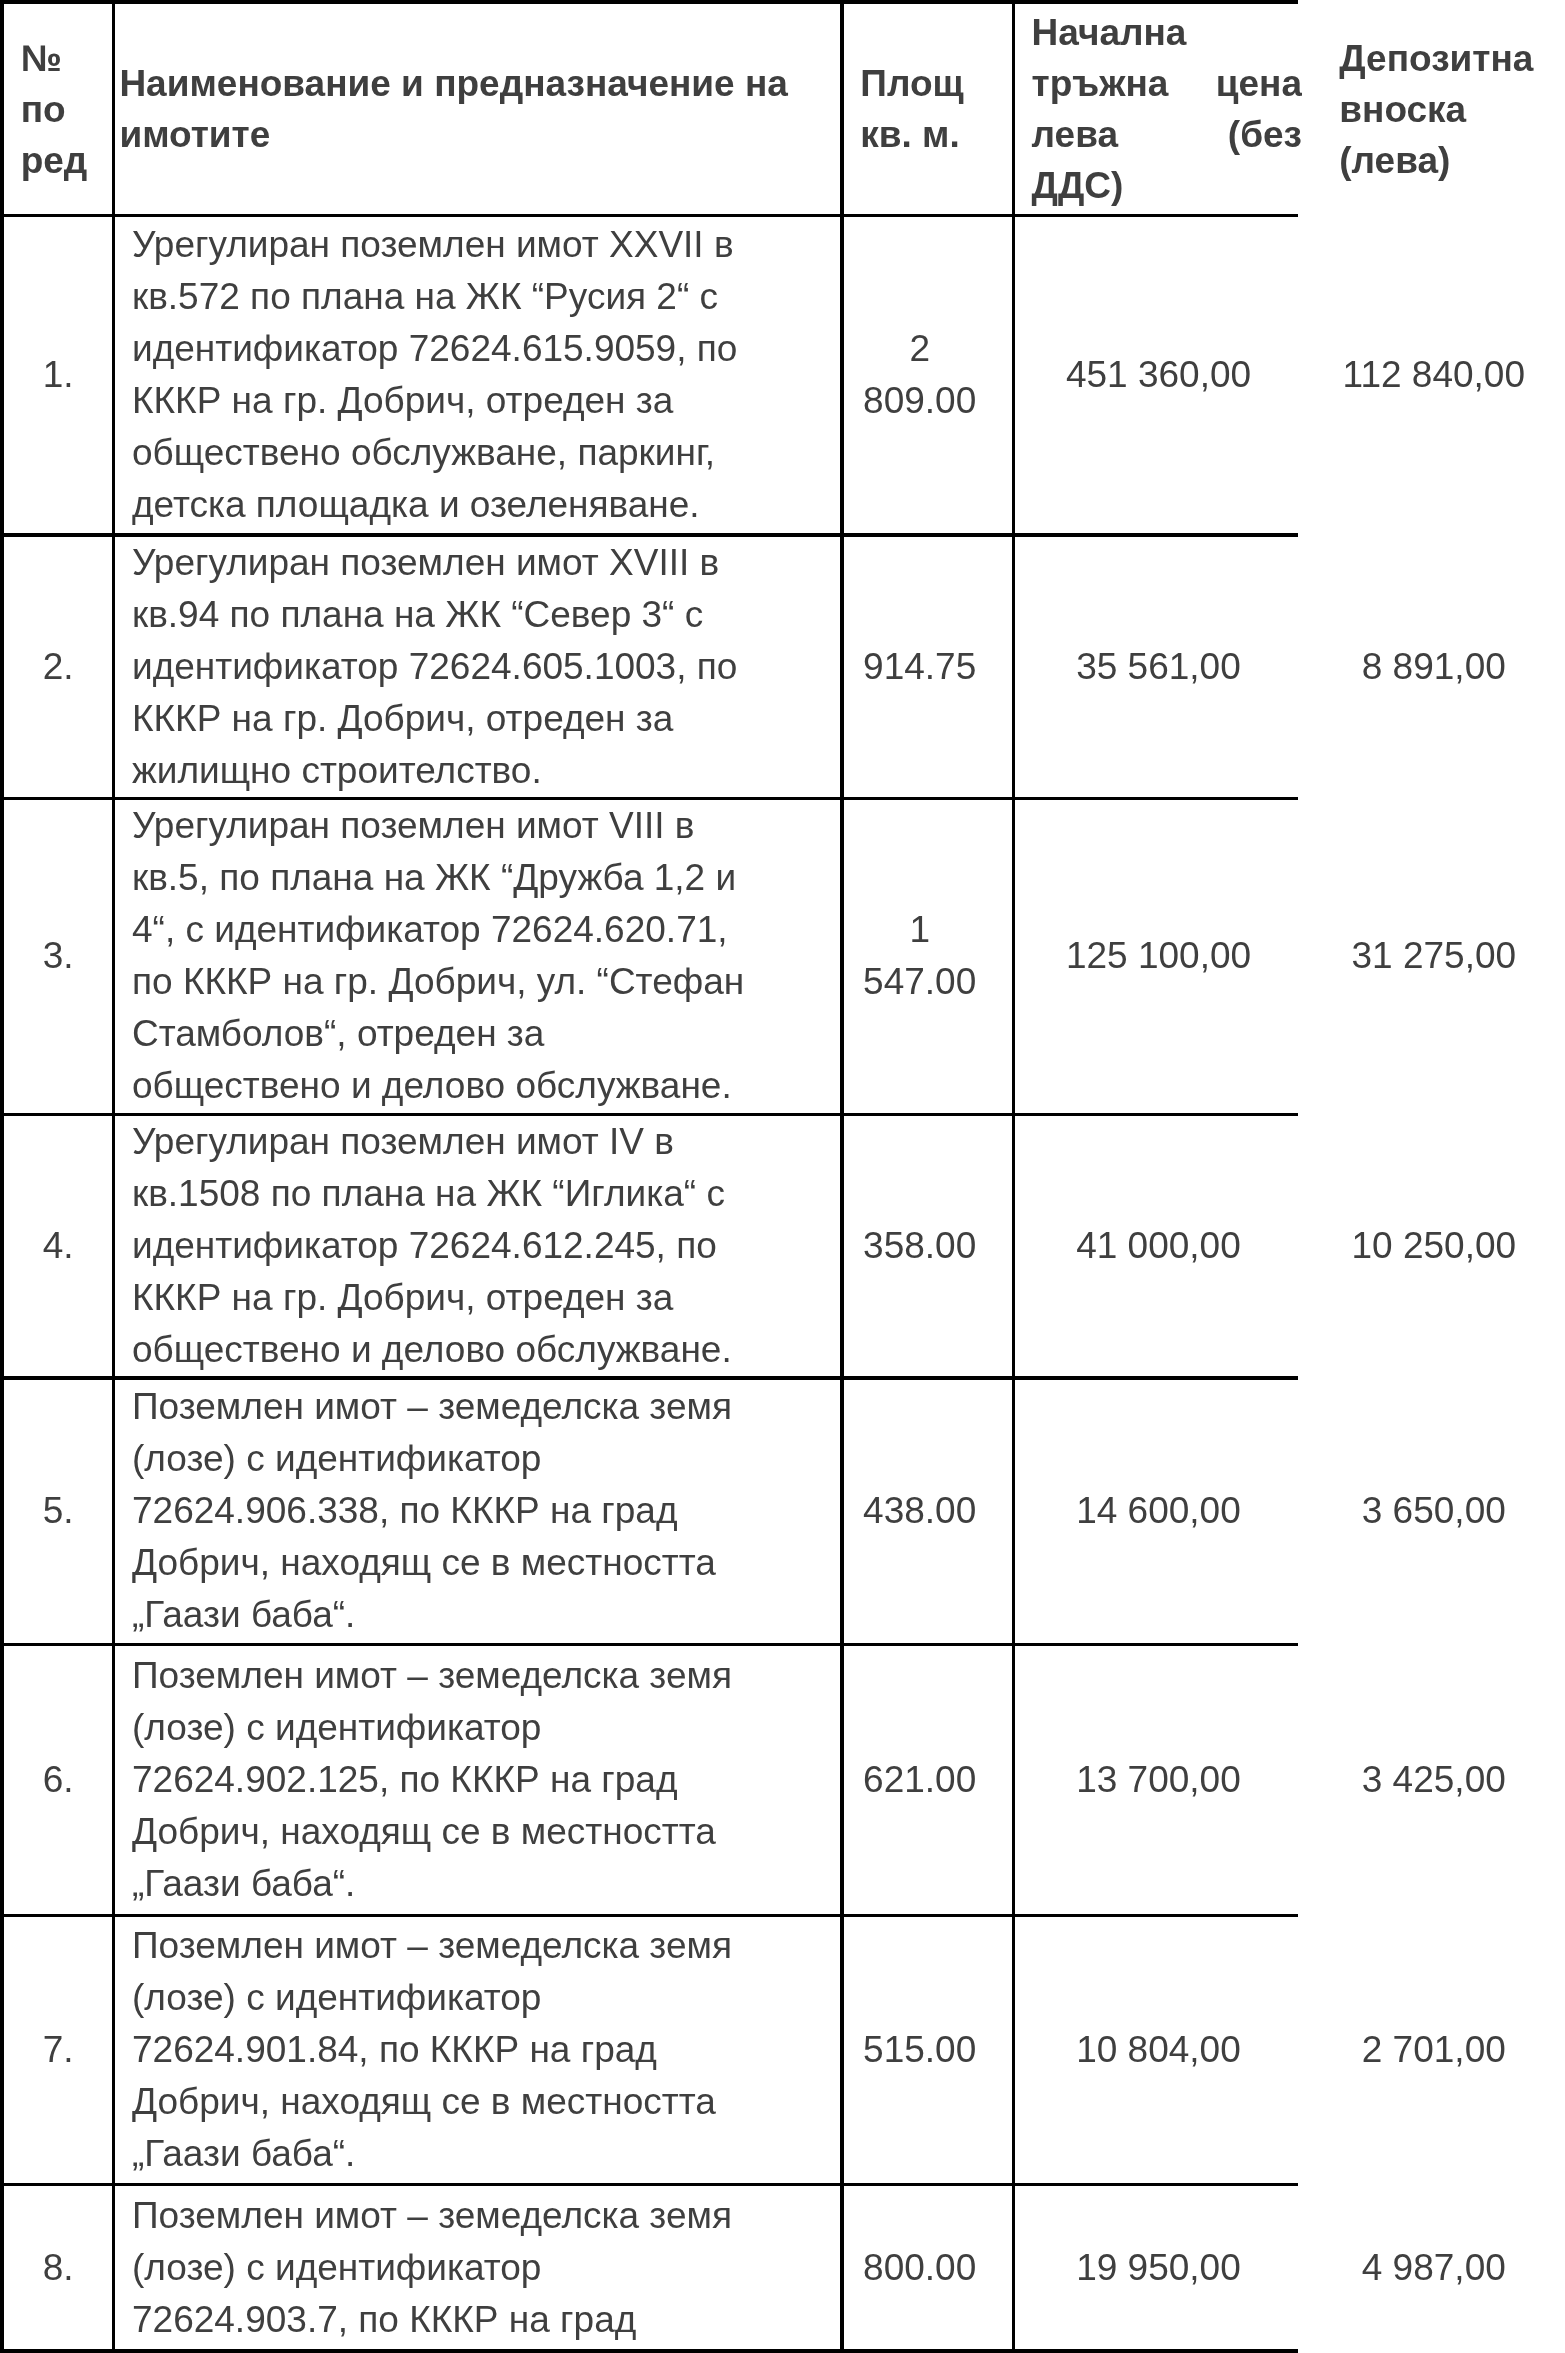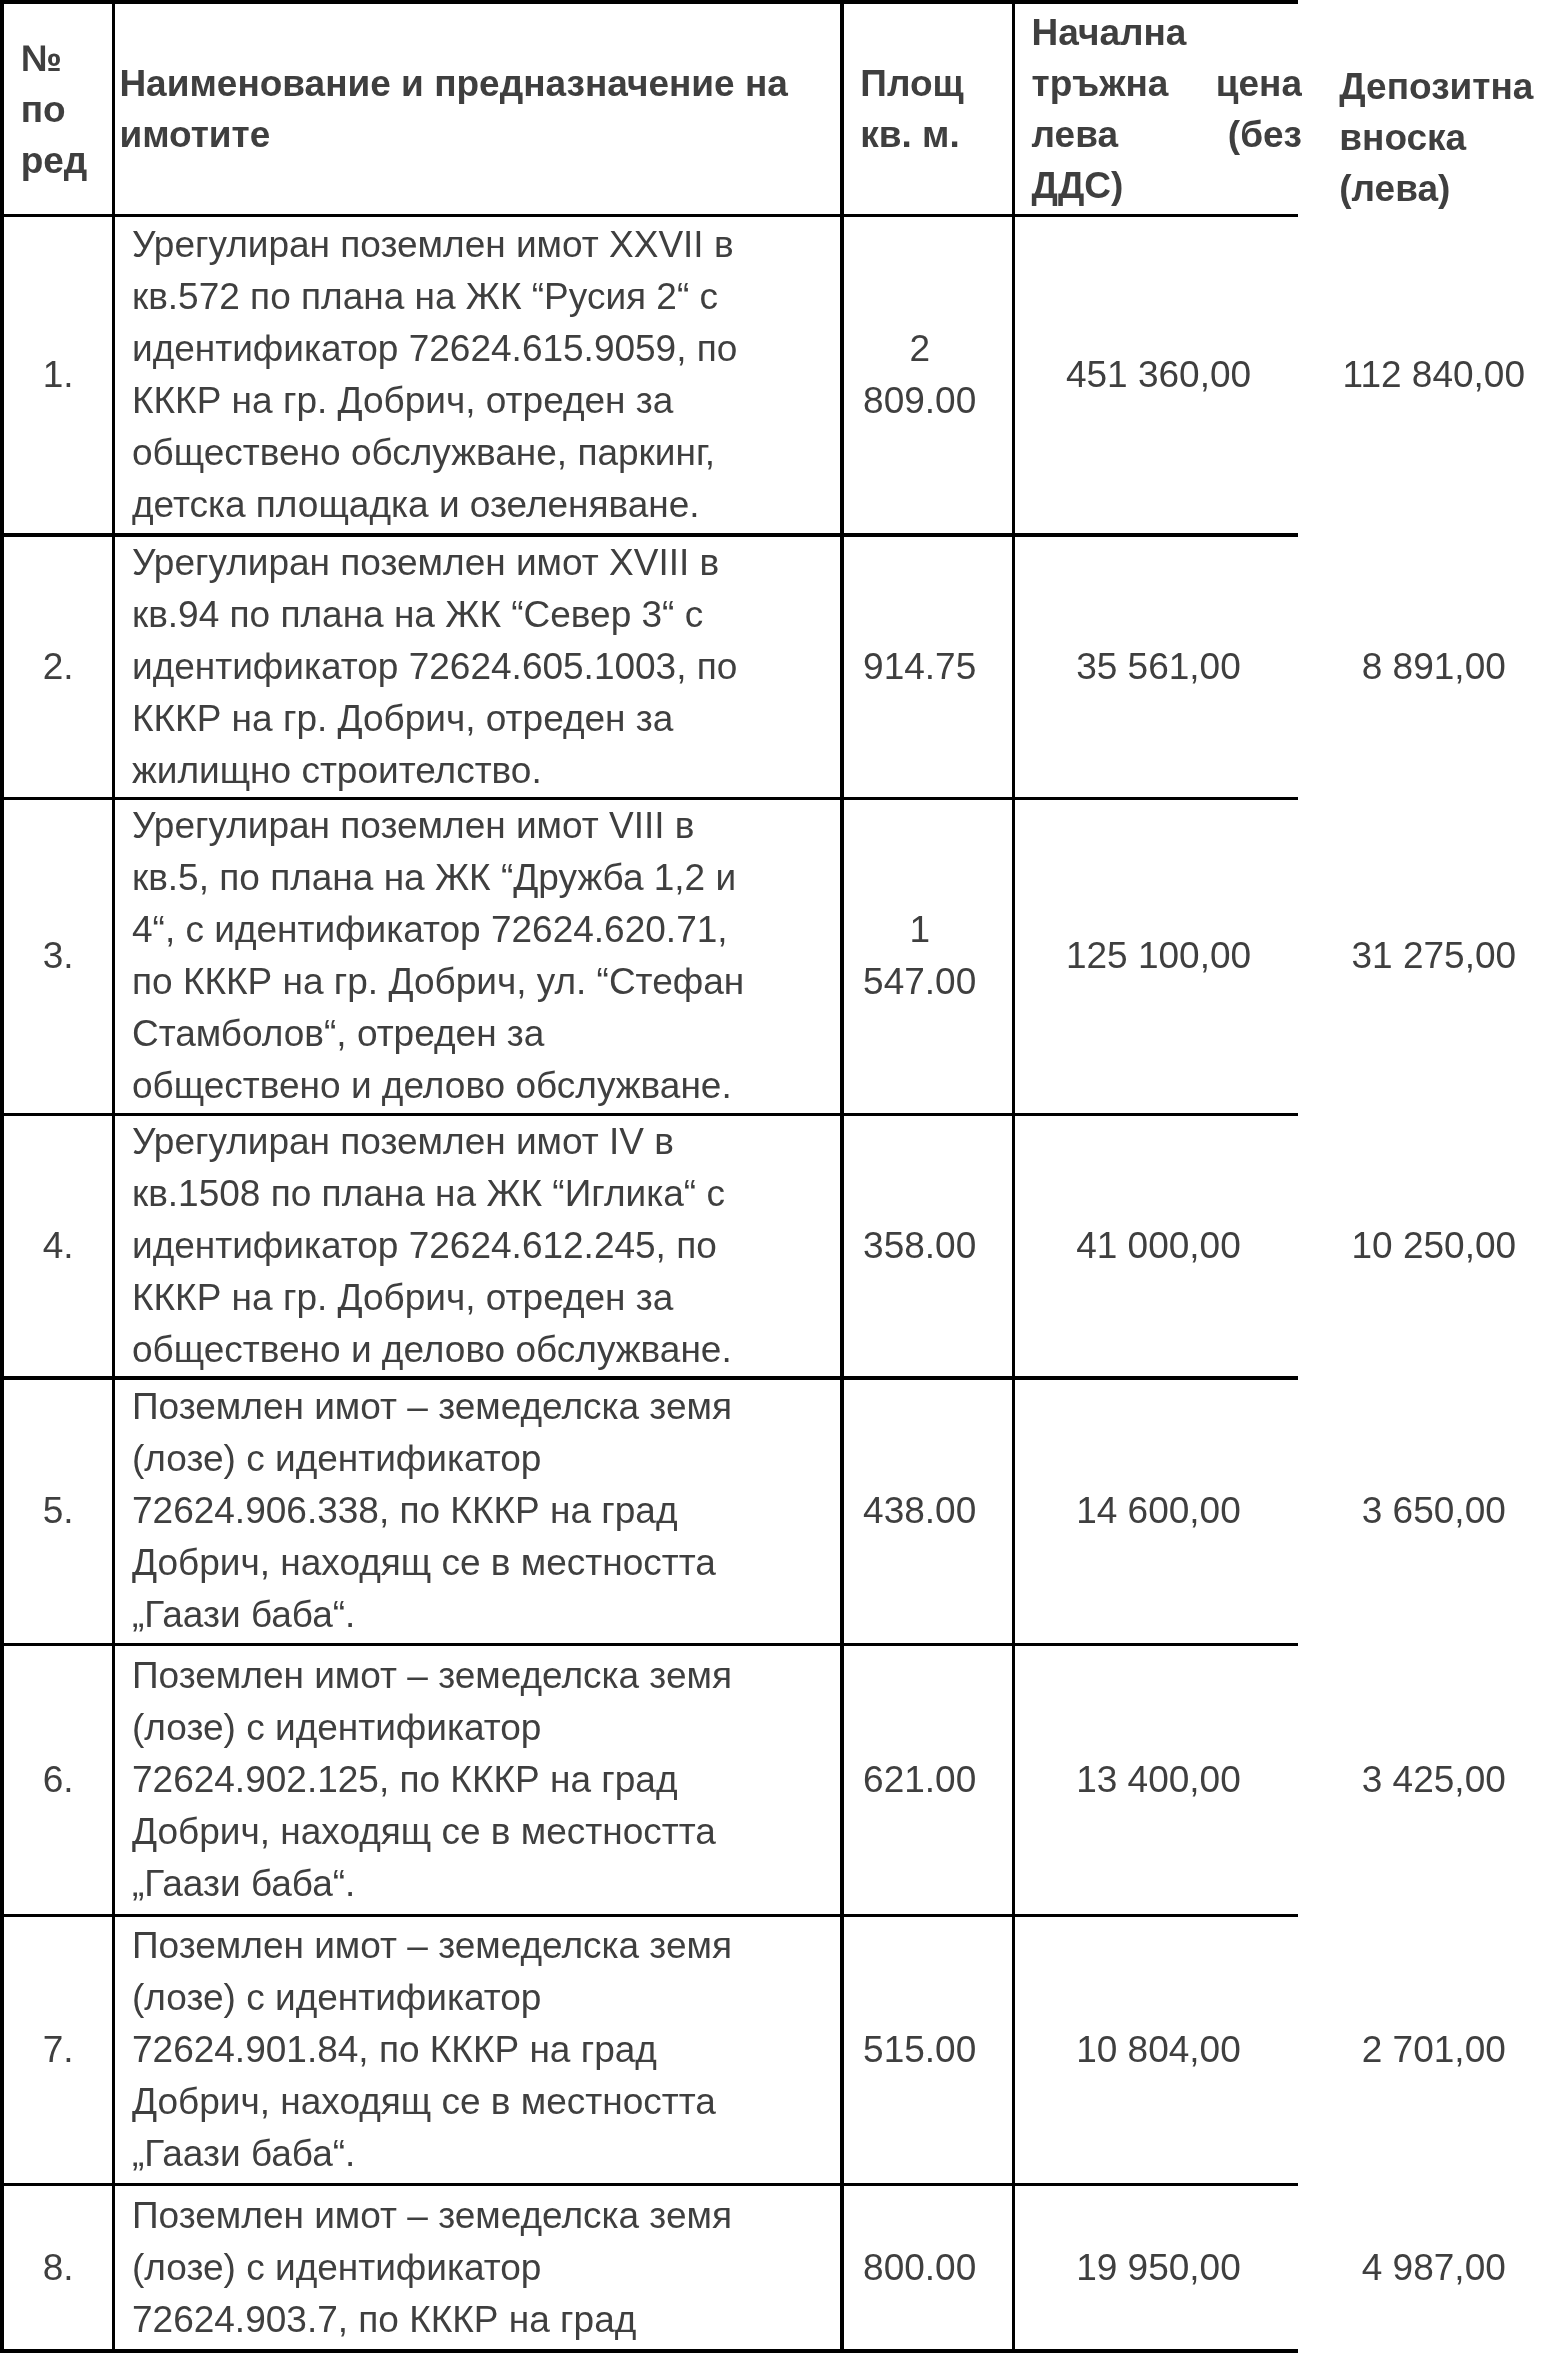--- a/index.html
+++ b/index.html
@@ -35,21 +35,21 @@
   }
   .txt { width: 100%; }
   
   .hdr { font-weight: bold; }
   .hdr .txt { line-height: 51px; font-size: 37px; }
   .hdr-num   { padding-left: 16.6px; padding-right: 6.6px; }
   .hdr-name  { padding-left: 4px; padding-right: 8.3px; }
   .hdr-area  { padding-left: 16.6px; padding-right: 6.6px; }
   .hdr-price { padding-left: 16.6px; padding-right: 0; }
   .hdr-price .txt { text-align: justify; }
-  .hdr-dep   { padding-left: 34px; padding-right: 8.3px; align-items: flex-end; }
+  .hdr-dep   { padding-left: 34px; padding-right: 8.3px; }
   
   .num-cell .txt {
     text-align: center;
     font-size: 37px;
     line-height: 52px;
   }
   .desc-cell { padding-left: 16.6px; padding-right: 6.6px; }
   .desc-cell .txt {
     white-space: pre-line;
     font-size: 37px;
@@ -207,21 +207,21 @@
       <div class="txt">Поземлен имот – земеделска земя
 (лозе) с идентификатор
 72624.902.125, по КККР на град
 Добрич, находящ се в местността
 „Гаази баба“.</div>
     </div>
     <div class="cell area-cell">
       <div class="txt">621.00</div>
     </div>
     <div class="cell money-cell">
-      <div class="txt">13 400,00</div>
+      <div class="txt">13 700,00</div>
     </div>
     <div class="cell money-cell">
       <div class="txt">3 425,00</div>
     </div>
   </div>
 
   <div class="row">
     <div class="cell num-cell">
       <div class="txt">7.</div>
     </div>

